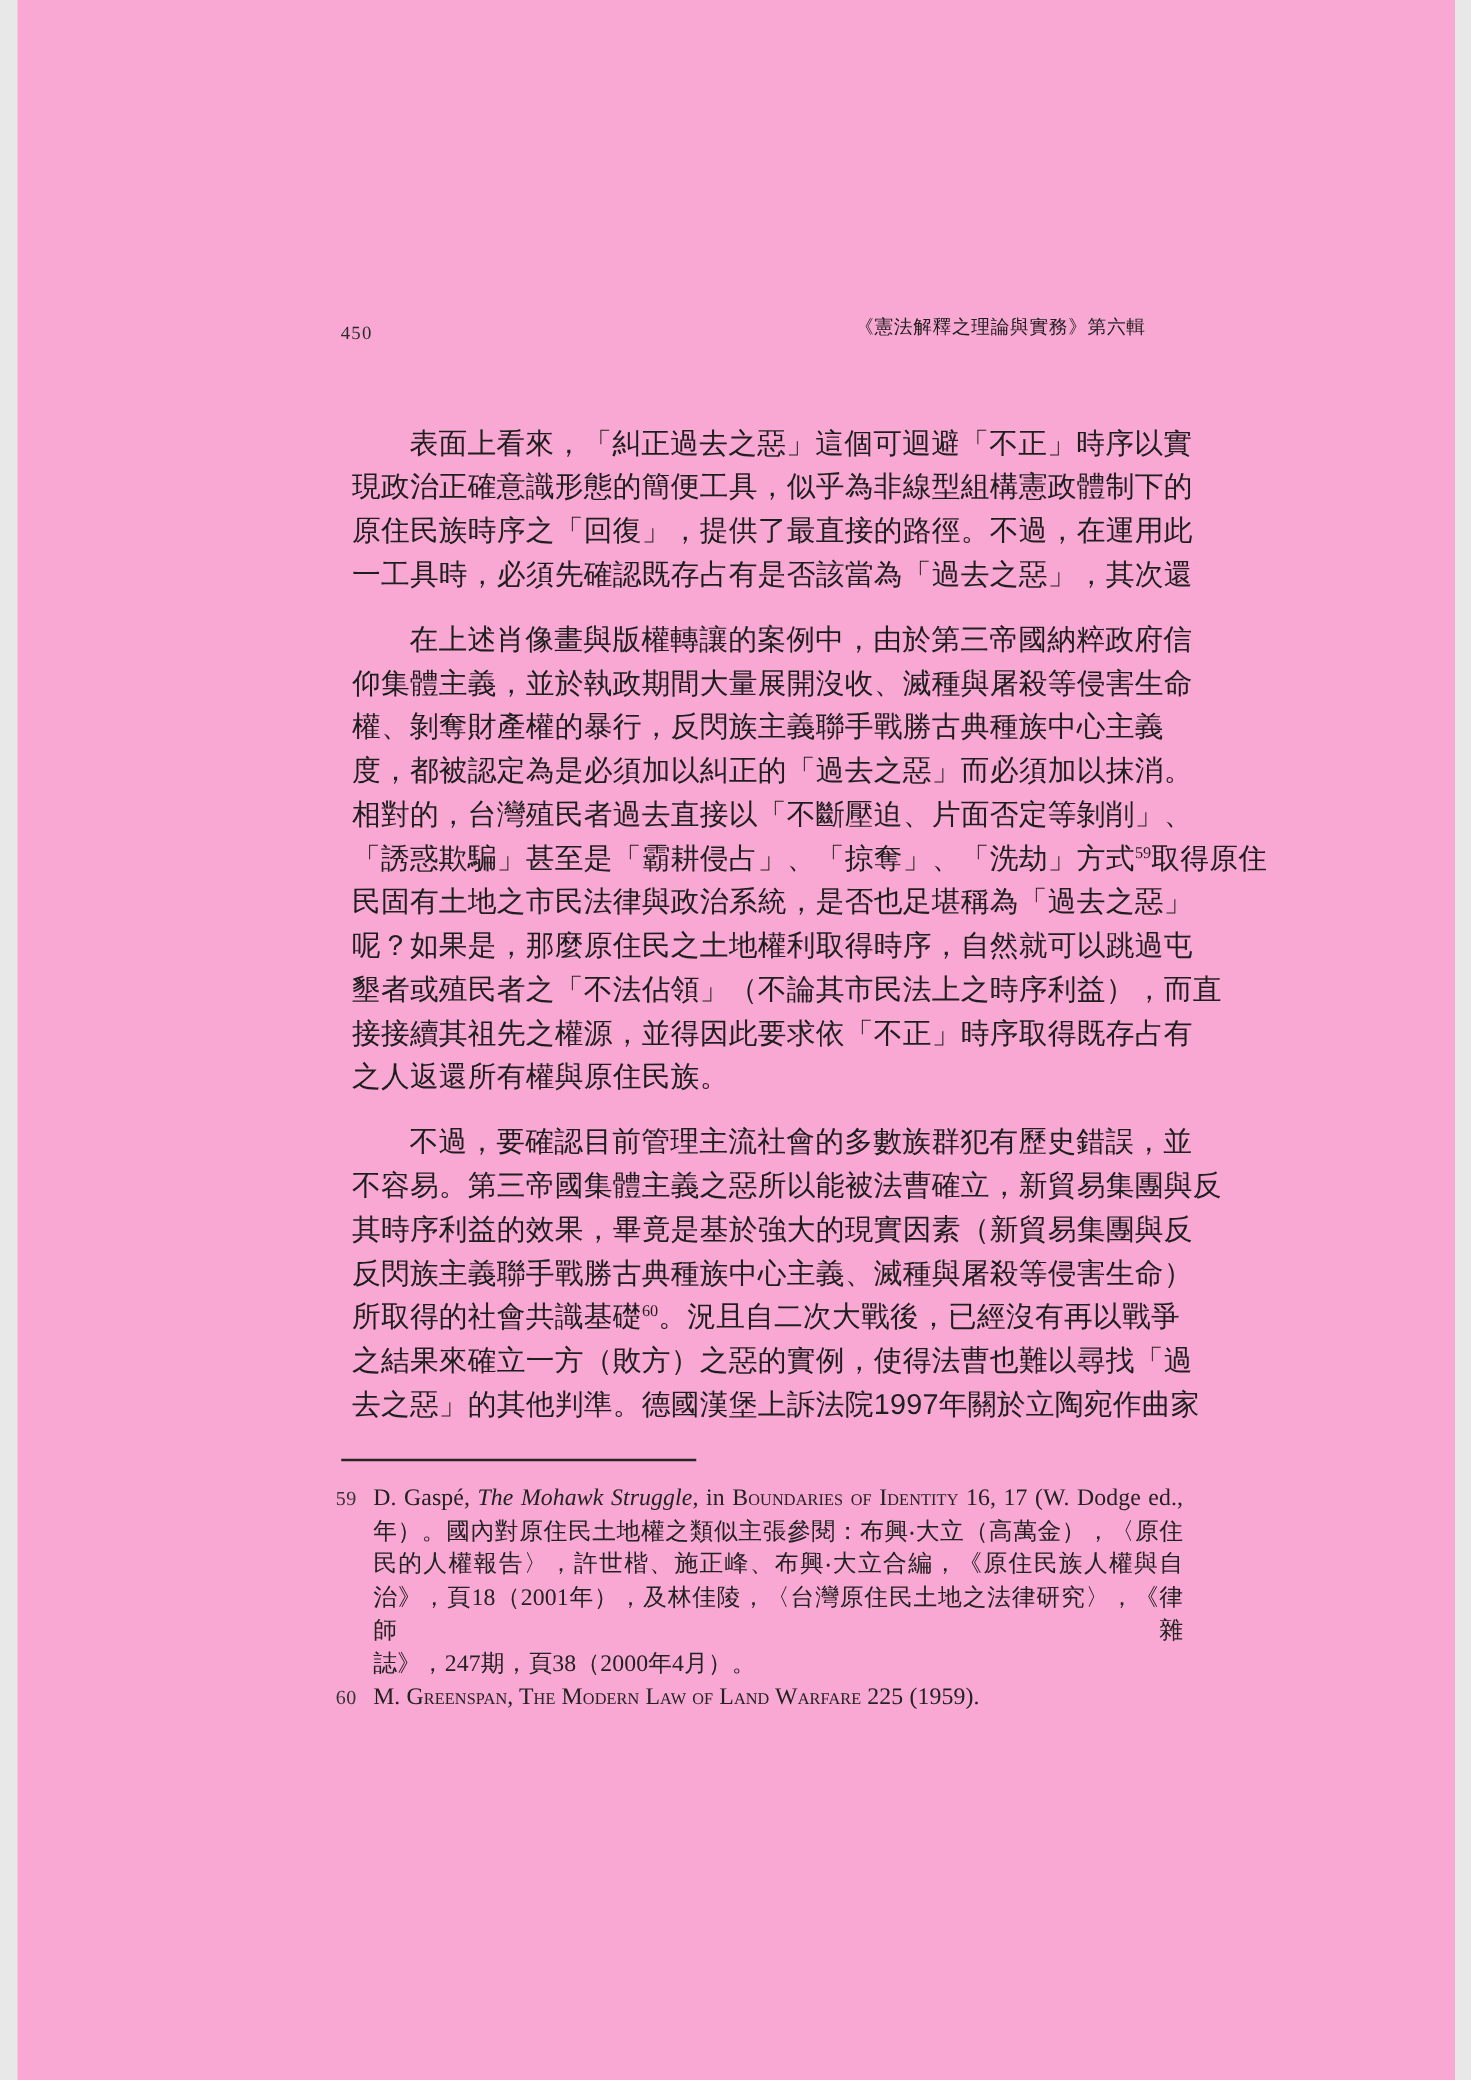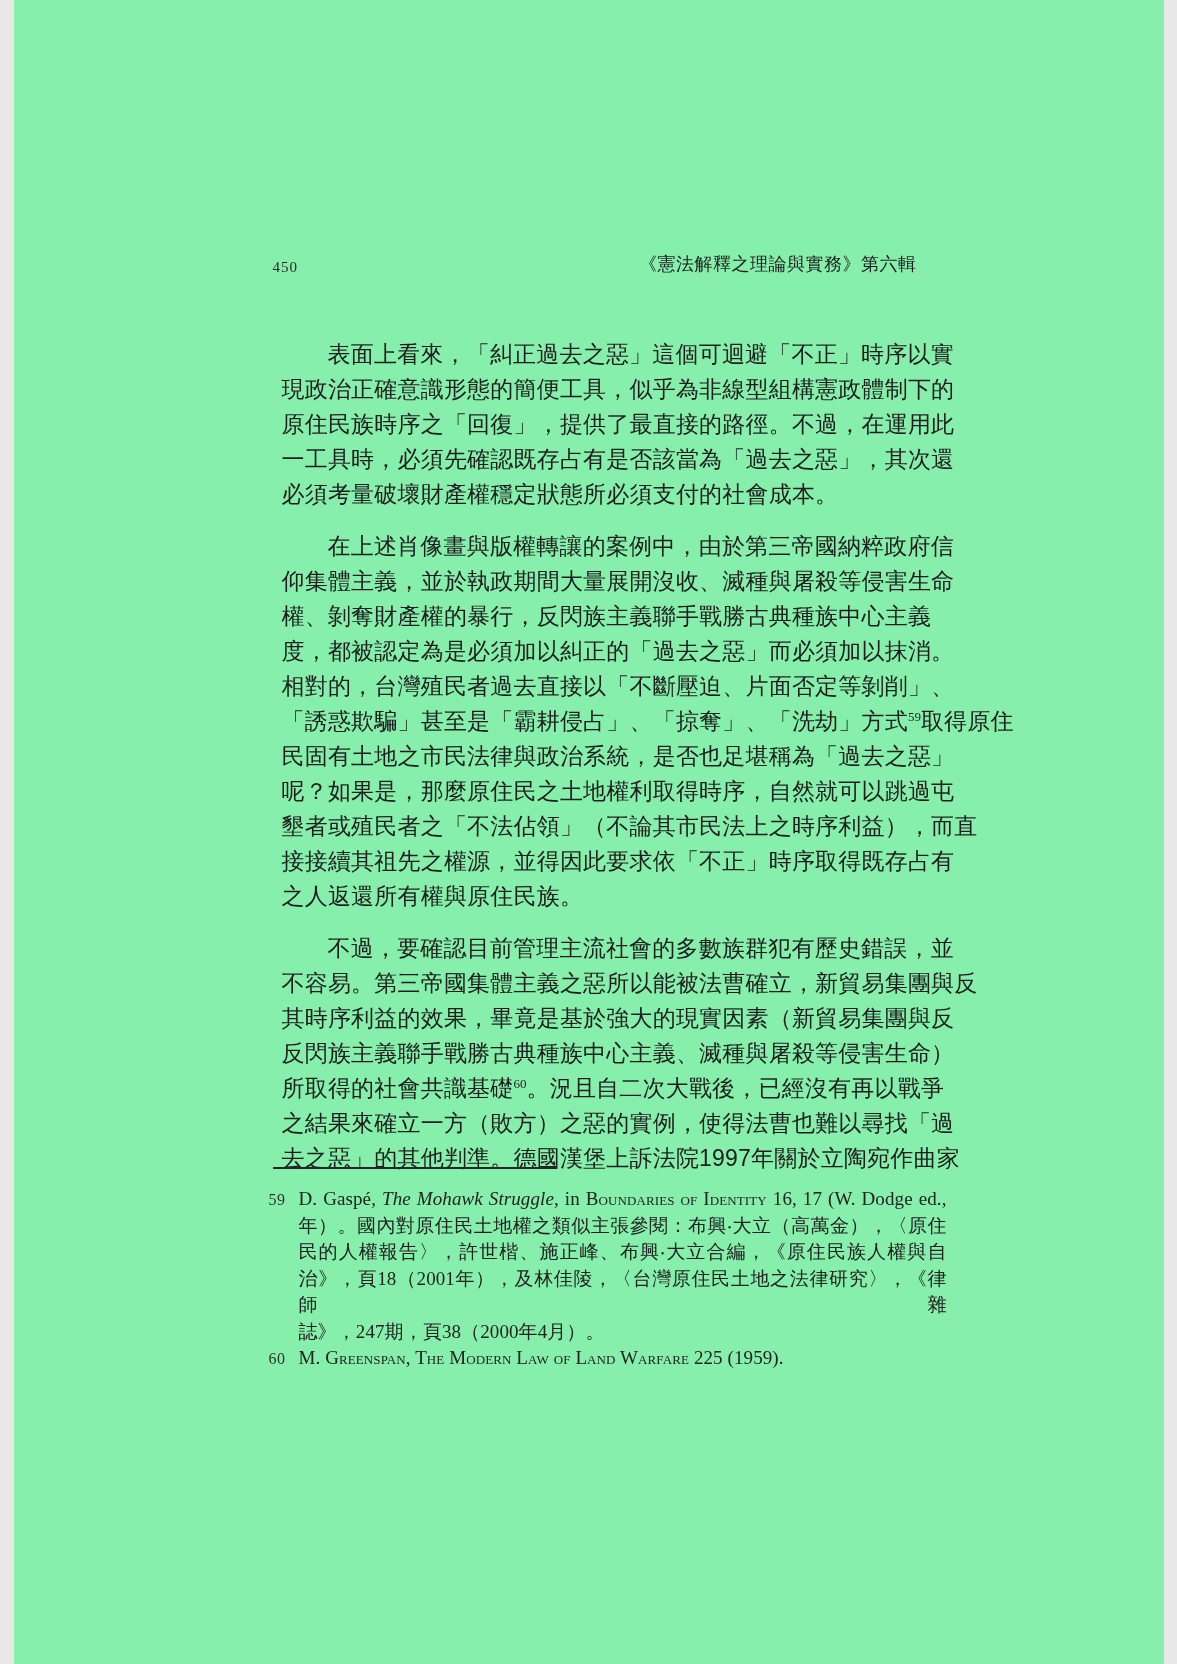--- a/index.html
+++ b/index.html
@@ -1,33 +1,33 @@
 <!DOCTYPE html>
 <html><head>
 <meta charset="utf-8">
 <style>
   html,body{margin:0;padding:0;background:#e8e8e8;}
   .page{
     position:relative;
     width:1150px;height:1664px;
     margin:0 auto;
-    background:#86efac;
+    background:#f9a8d4;
     color:#1e1e1e;
     font-family:"Liberation Sans",sans-serif;
     overflow:hidden;
   }
   
   .page-number{
     position:absolute;left:259px;top:259px;
     font-size:15px;letter-spacing:1px;color:#2a2a2a;
     font-family:"Liberation Serif",serif;
   }
   .running-title{
     position:absolute;right:247px;top:252px;
-    font-size:18px;color:#1e1e1e;
+    font-size:15px;color:#1e1e1e;
     letter-spacing:0.5px;
   }
   
   .body-text{
     position:absolute;left:251px;top:320px;width:681px;
     font-size:23px;line-height:35px;
   }
   .paragraph{margin:17px;padding:0;}
   .bline{
     height:35px;
@@ -78,21 +78,20 @@
 <div class="page">
   <span class="page-number">450</span>
   <span class="running-title">《憲法解釋之理論與實務》第六輯</span>
 
   <main class="body-text">
       <div class="paragraph">
         <div class="bline para-start"><span>表面上看來，「糾正過去之惡」這個可迴避「不正」時序以實</span></div>
         <div class="bline"><span>現政治正確意識形態的簡便工具，似乎為非線型組構憲政體制下的</span></div>
         <div class="bline"><span>原住民族時序之「回復」，提供了最直接的路徑。不過，在運用此</span></div>
         <div class="bline"><span>一工具時，必須先確認既存占有是否該當為「過去之惡」，其次還</span></div>
-        <div class="bline para-end"><span>必須考量破壞財產權穩定狀態所必須支付的社會成本。</span></div>
       </div>
       <div class="paragraph">
         <div class="bline para-start"><span>在上述肖像畫與版權轉讓的案例中，由於第三帝國納粹政府信</span></div>
         <div class="bline"><span>仰集體主義，並於執政期間大量展開沒收、滅種與屠殺等侵害生命</span></div>
         <div class="bline"><span>權、剝奪財產權的暴行，反閃族主義聯手戰勝古典種族中心主義</span></div>
         <div class="bline"><span>度，都被認定為是必須加以糾正的「過去之惡」而必須加以抹消。</span></div>
         <div class="bline"><span>相對的，台灣殖民者過去直接以「不斷壓迫、片面否定等剝削」、</span></div>
         <div class="bline"><span>「誘惑欺騙」甚至是「霸耕侵占」、「掠奪」、「洗劫」方式</span><sup class="sup">59</sup><span>取得原住</span></div>
         <div class="bline"><span>民固有土地之市民法律與政治系統，是否也足堪稱為「過去之惡」</span></div>
         <div class="bline"><span>呢？如果是，那麼原住民之土地權利取得時序，自然就可以跳過屯</span></div>

